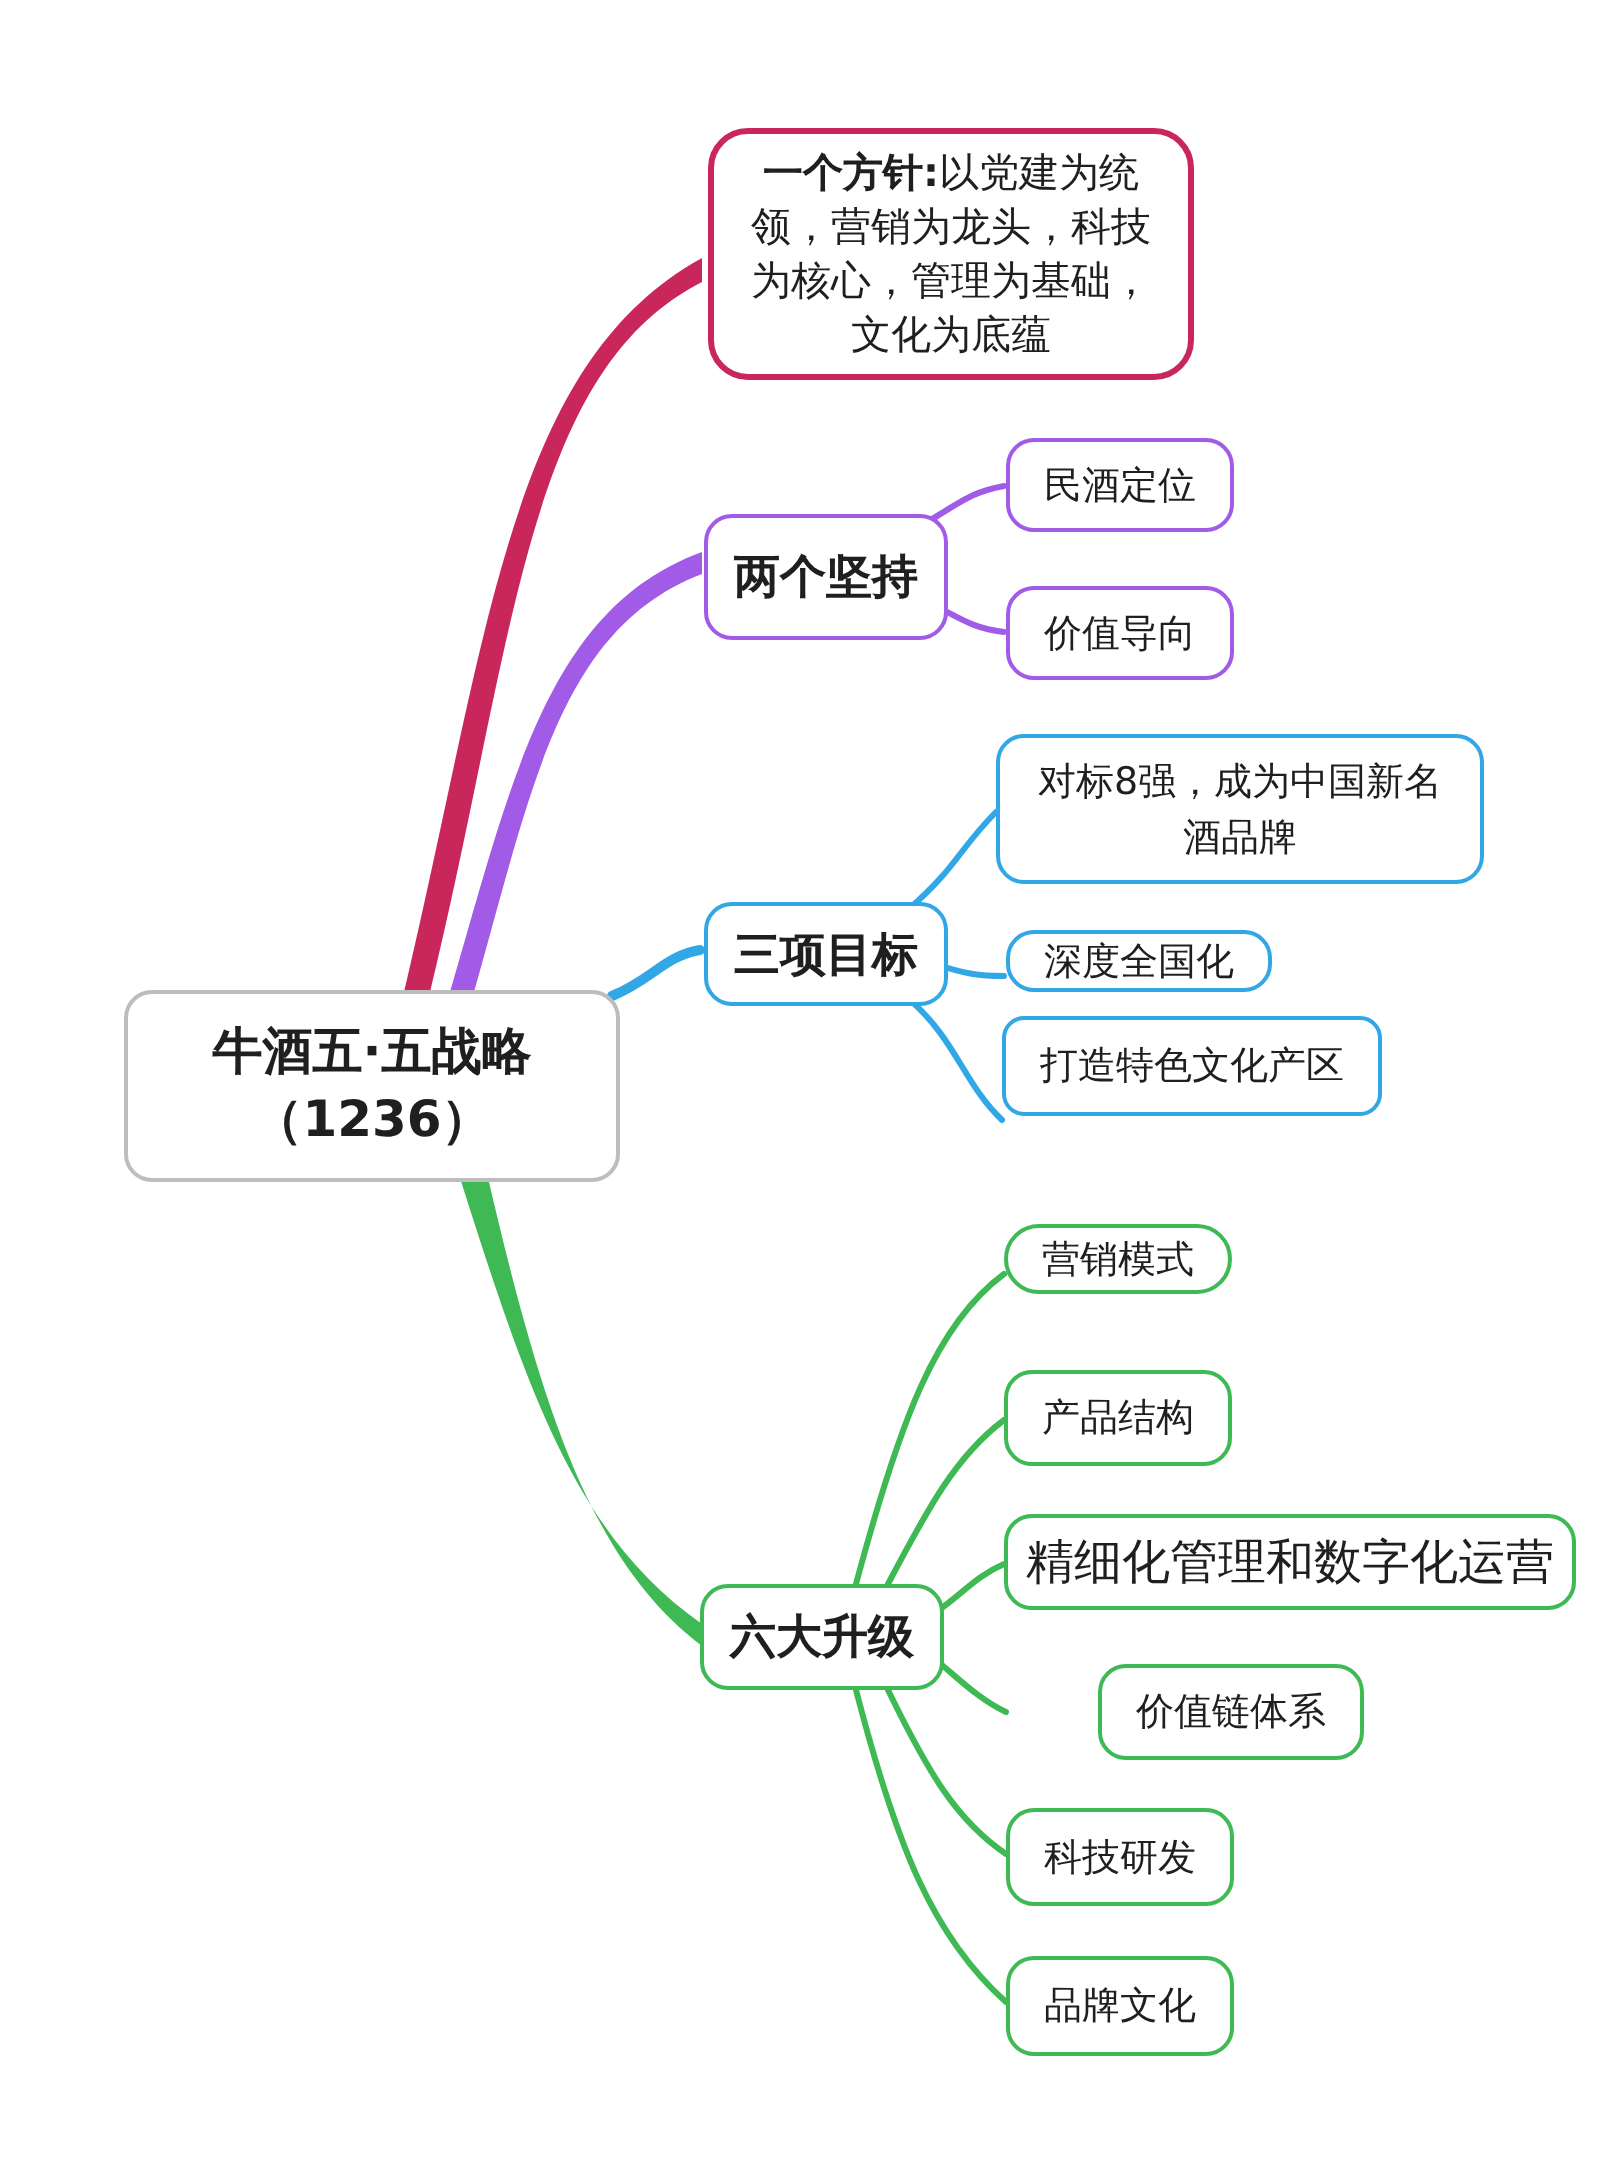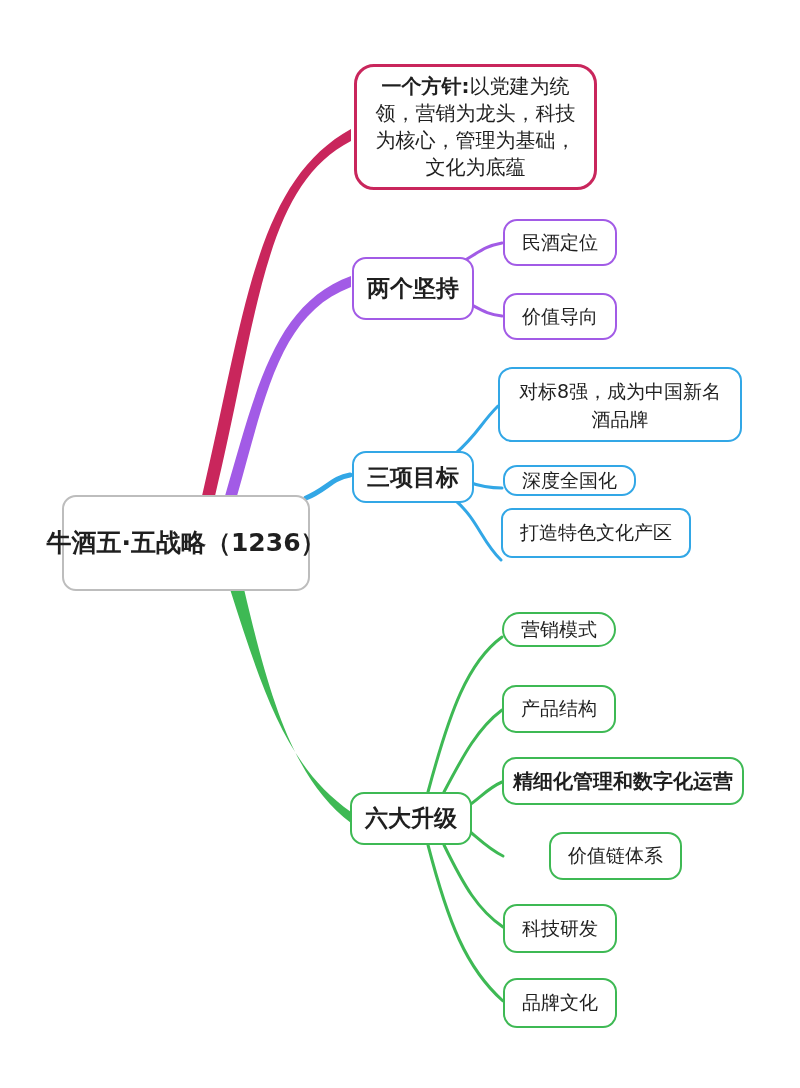--- a/index.html
+++ b/index.html
@@ -9,21 +9,21 @@
   }
   .edges{position:absolute;left:0;top:0;width:800px;height:1088px;z-index:1;}
   .node{
     position:absolute;z-index:2;background:#ffffff;
     display:flex;align-items:center;justify-content:center;
     box-sizing:border-box;white-space:nowrap;
   }
   .node-root{
     left:62px;top:495px;width:248px;height:96px;
     border:2.5px solid #bdbdbd;border-radius:14px;
-    flex-direction:row;font-size:25px;font-weight:700;line-height:34px;
+    flex-direction:column;font-size:25px;font-weight:700;line-height:34px;
   }
   .node-policy{
     left:354px;top:64px;width:243px;height:126px;
     border:3px solid #c9265c;border-radius:20px;
     font-size:20px;line-height:27px;white-space:normal;
     text-align:center;padding:6px 10px;font-weight:500;
   }
   .node-policy .lead{font-weight:700;margin-top:24px;}
   .branch-label{
     height:52px;border-radius:14px;padding:0 13px;
@@ -33,21 +33,21 @@
     height:48px;border-radius:14px;padding:0 17px;
     font-size:19px;font-weight:500;
   }
   .b-purple{border:2.5px solid #a25be6;}
   .b-blue{border:2.5px solid #32a7e6;}
   .b-green{border:2.5px solid #3eb954;}
   .leaf-benchmark{
     left:498px;top:367px;width:244px;height:75px;
     white-space:normal;text-align:center;line-height:28px;padding:4px 10px;
   }
-  .leaf-refined{font-size:20px;padding:0 9px;font-weight:bold;}
+  .leaf-refined{font-size:24px;padding:0 9px;}
 </style>
 </head>
 <body>
 
 <div class="canvas">
 
   <svg class="edges" viewBox="0 0 800 1088" xmlns="http://www.w3.org/2000/svg">
 
     <path stroke="none" d="M 202 496 C 245 314 255 182 351 129 L 351 141 C 263 186 258 318 215 496 Z" fill="#C9265C"></path>
     <path stroke="none" d="M 225 496 C 256 390 274 304 351 276 L 351 287 C 280 314 266 394 237 496 Z" fill="#A25BE6"></path>

